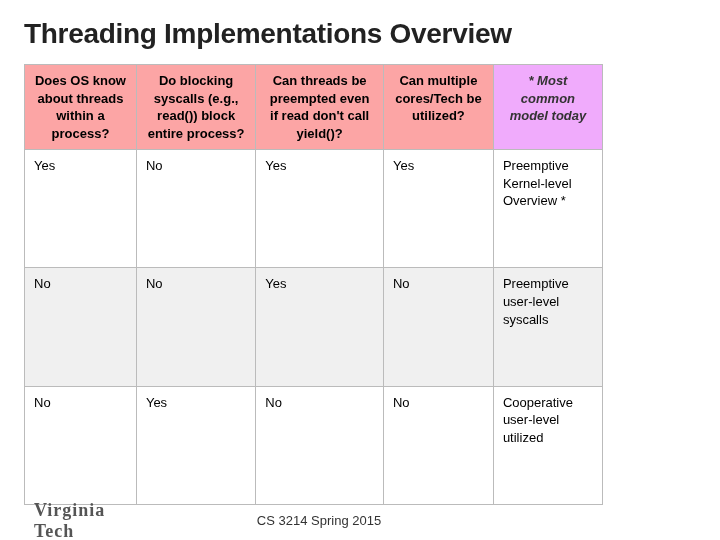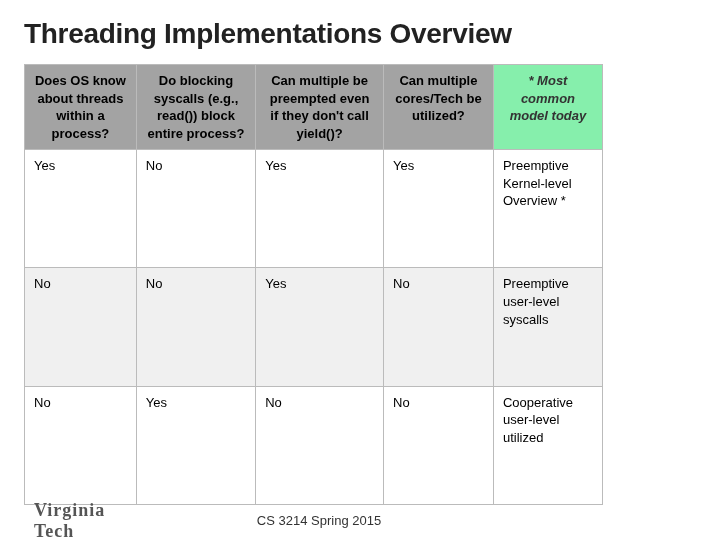--- a/index.html
+++ b/index.html
@@ -30,26 +30,26 @@
       flex: 1;
     }
     th, td {
       border: 1px solid #bbb;
       padding: 7px 9px;
       vertical-align: top;
       font-size: 13px;
       line-height: 1.35;
     }
     thead th {
-      background-color: #a3a3a3;
+      background-color: #fca5a5;
       font-weight: bold;
       font-size: 13px;
     }
     thead th:last-child {
-      background-color: #86efac;
+      background-color: #f0abfc;
       font-style: italic;
       color: #333;
     }
     tbody tr td {
       background: #fff;
     }
     tbody tr:nth-child(odd) td {
       background: #fff;
     }
     tbody tr:nth-child(even) td {
@@ -104,21 +104,21 @@
 <body>
 
 <div class="page">
   <div class="title">Threading Implementations Overview</div>
 
   <table>
     <thead>
       <tr>
         <th>Does OS know about threads within a process?</th>
         <th>Do blocking syscalls (e.g., read()) block entire process?</th>
-        <th>Can multiple be preempted even if they don't call yield()?</th>
+        <th>Can threads be preempted even if read don't call yield()?</th>
         <th>Can multiple cores/Tech be utilized?</th>
         <th>* Most common model today</th>
       </tr>
     </thead>
     <tbody>
       <tr>
         <td>Yes</td>
         <td>No</td>
         <td>Yes</td>
         <td>Yes</td>

